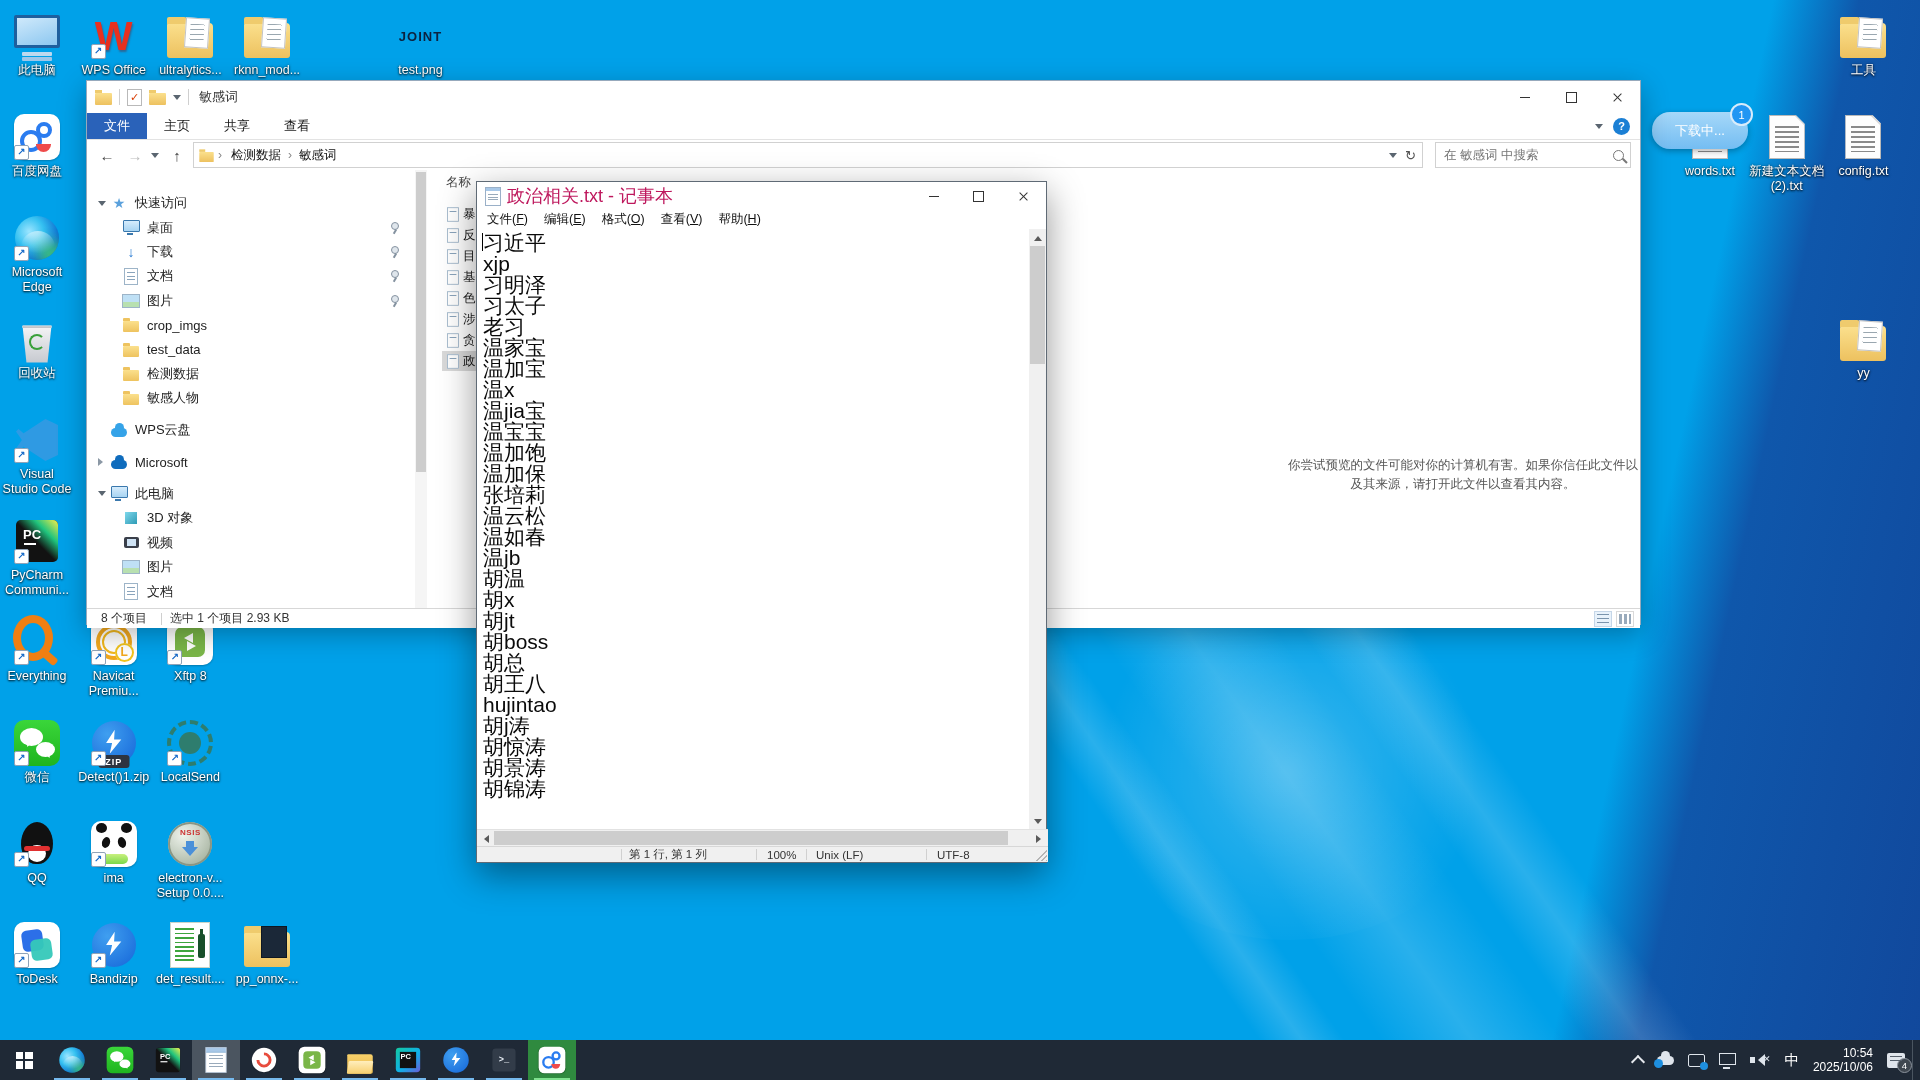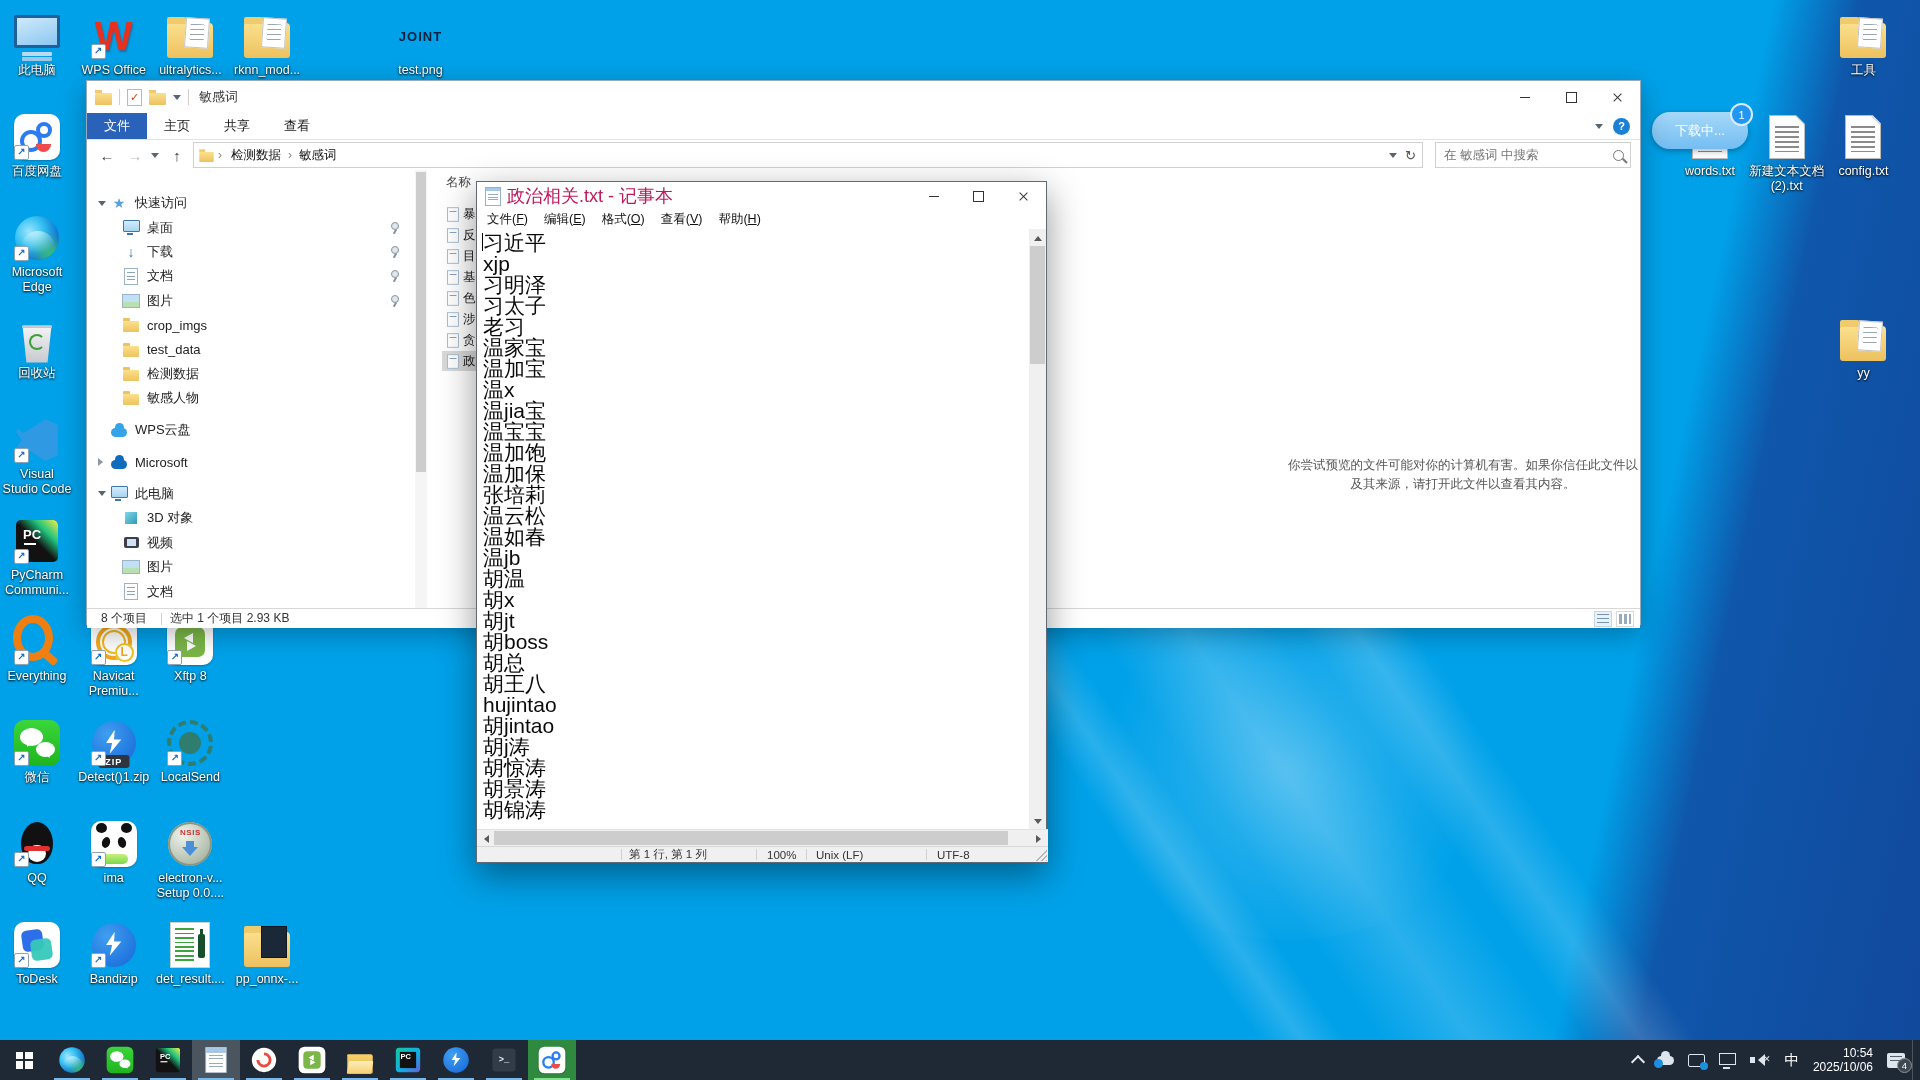--- a/index.html
+++ b/index.html
@@ -767,21 +767,20 @@
         <div class="np-line">温云松</div>
         <div class="np-line">温如春</div>
         <div class="np-line">温jb</div>
         <div class="np-line">胡温</div>
         <div class="np-line">胡x</div>
         <div class="np-line">胡jt</div>
         <div class="np-line">胡boss</div>
         <div class="np-line">胡总</div>
         <div class="np-line">胡王八</div>
         <div class="np-line">hujintao</div>
-        <div class="np-line">胡jintao</div>
         <div class="np-line">胡j涛</div>
         <div class="np-line">胡惊涛</div>
         <div class="np-line">胡景涛</div>
         <div class="np-line">胡锦涛</div>
       </div>
     <div class="vscroll">
       <div class="arr" style="top:0;">
           <span class="tri-up"></span>
         </div>
       <div class="thumb"></div>

